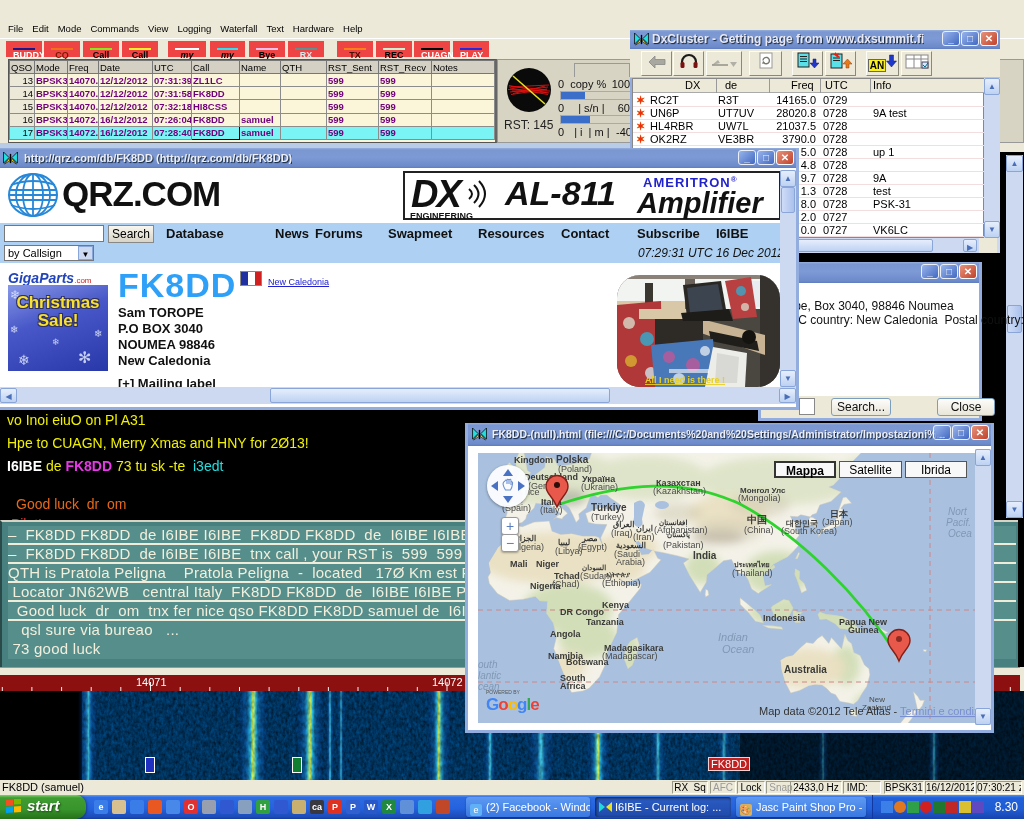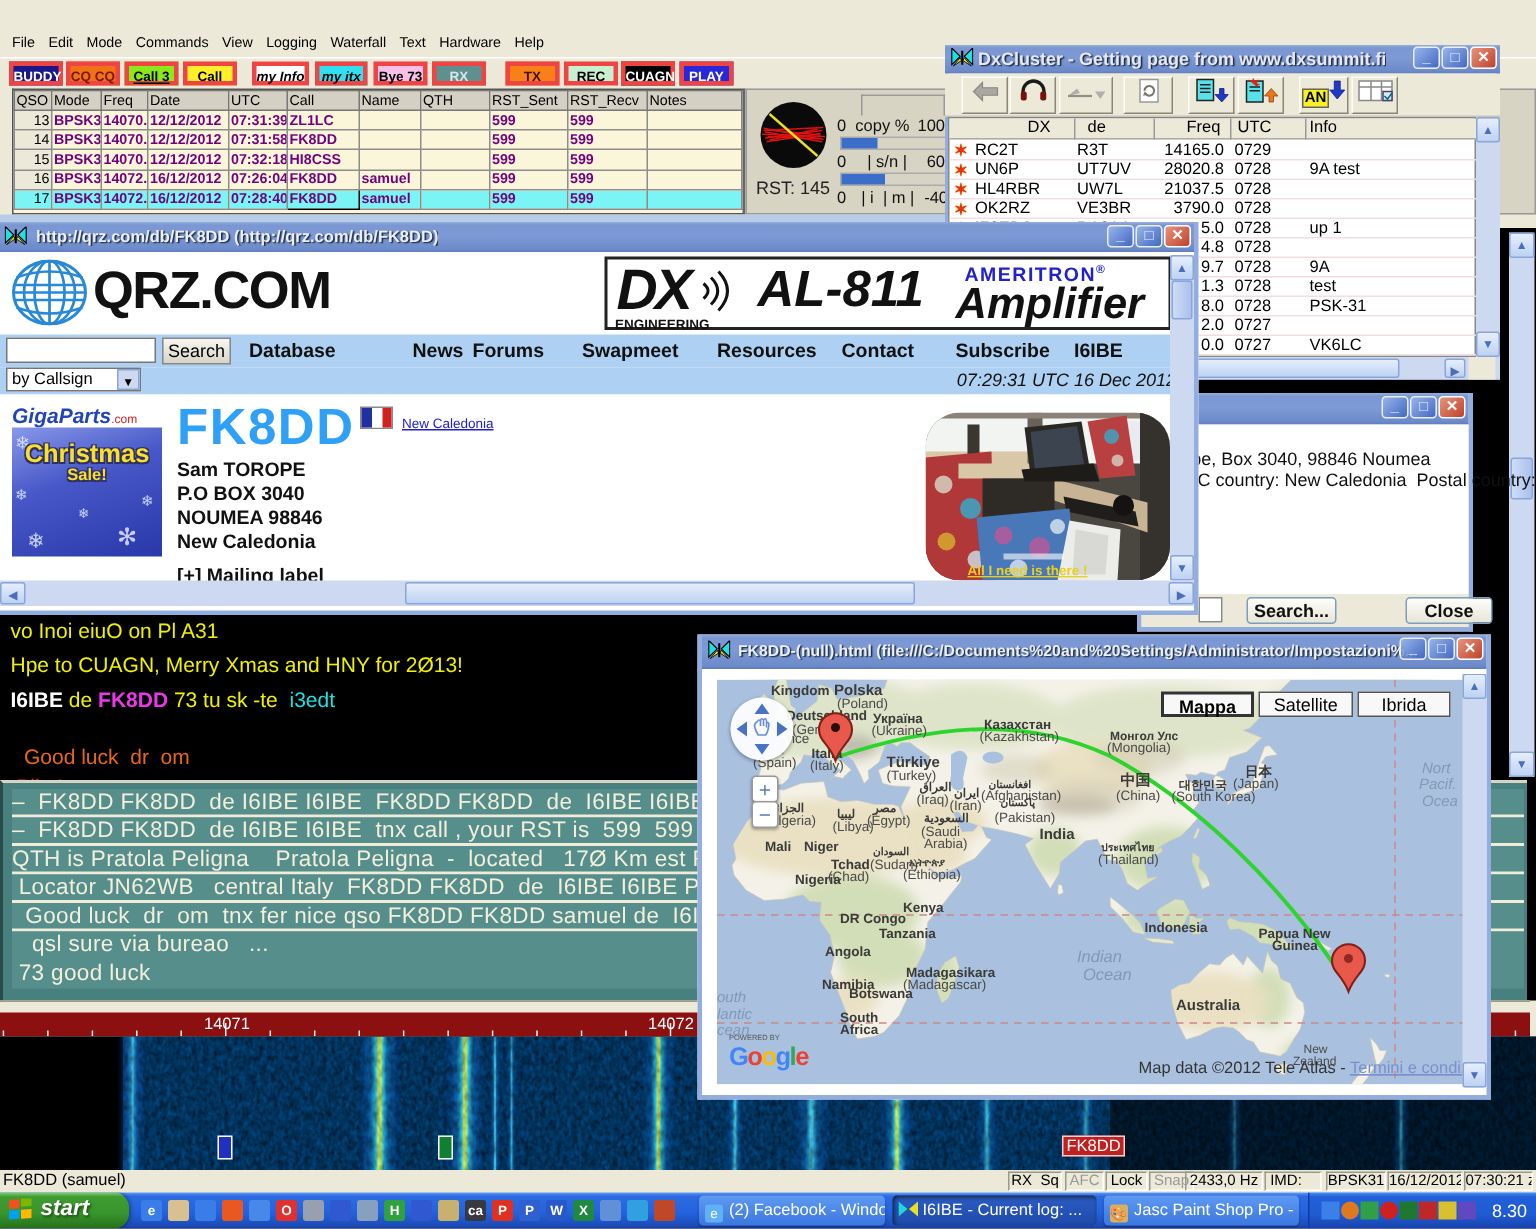--- a/index.html
+++ b/index.html
@@ -6,21 +6,21 @@
 html,body { width:1024px; height:819px; overflow:hidden; font-family:"Liberation Sans",sans-serif; }
 body { position:relative; background:#000; }
 .abs { position:absolute; }
 .titlebar-active { background:linear-gradient(to bottom,#2e6ae4 0%,#1f5de0 8%,#2a66e2 40%,#1b52cc 85%,#1241a8 100%); }
 .titlebar-inactive { background:linear-gradient(to bottom,#96aedd 0%,#7b97d2 10%,#7e9ad6 45%,#6d8ac9 90%,#5f7cc0 100%); }
 .ttext { color:#fff; font-weight:bold; font-size:12px; text-shadow:1px 1px 1px #123; white-space:nowrap; overflow:hidden; }
 .xpbtn { width:18px; height:15px; border-radius:3px; border:1px solid #fff; display:inline-block; margin-left:1px; vertical-align:top; }
 .btn-min,.btn-max { background:linear-gradient(135deg,#9db9ef,#3a62c0); }
 .btn-close { background:linear-gradient(135deg,#e8937c,#c0422a); }
 .xpbtn span { color:#fff; font-size:10px; font-weight:bold; display:block; text-align:center; line-height:13px; }
-.mwbtn { position:absolute; top:2px; height:16px; width:36px; font-size:9px; font-weight:bold; text-align:center; line-height:15px; border:3px solid #ef4444; }
+.mwbtn { position:absolute; top:2px; height:16px; width:36px; font-size:9px; font-weight:bold; text-align:center; line-height:15px; border:7px solid #ef4444; }
 #logtable { border-collapse:collapse; width:100%; font-size:9.5px; table-layout:fixed; }
 #logtable td { border:1px solid #8c8c8c; padding:0 1px; height:13.2px; color:#70007c; font-weight:bold; white-space:nowrap; overflow:hidden; }
 #logtable tr.hd td { background:#d4d0c4; color:#000; height:13px; border:1px solid #777; font-weight:normal; }
 #logtable td.r { text-align:right; color:#000; background:#ece9d8; font-weight:normal;}
 #logtable tr.cy td { background:#7af4f4; }
 #logtable tr:not(.hd):not(.cy) td:not(.r) { background:#fbf6d9; }
 .gl { font-size:11px; color:#111; }
 .gbar { width:90px; height:9px; border:1px solid #aaa; background:#d8d4c4; }
 .gbar i { display:block; height:7px; background:#3a6ec8; }
 .txl { position:absolute; left:6px; width:1008px; height:19px; white-space:nowrap; overflow:hidden; background:#568e8c; border-bottom:2px solid #efecd9; letter-spacing:0.25px; }
@@ -339,21 +339,21 @@
 <div class="abs" id="dialog-win" style="left:758px;top:262px;width:224px;height:159px;background:#ece9d8;border:3px solid #93aede;border-top:none;">
   <div class="abs titlebar-inactive" style="left:0;top:0;width:218px;height:21px;">
     <div class="abs" style="right:2px;top:2px;">
       <div class="xpbtn btn-min" style="opacity:.85;"><span>_</span></div><div class="xpbtn btn-max" style="opacity:.85;"><span>□</span></div><div class="xpbtn btn-close"><span>✕</span></div>
     </div>
   </div>
   <div class="abs" style="left:0;top:21px;width:218px;height:113px;background:#fff;font-size:12px;color:#111;">
     <div class="abs" style="left:-34px;top:16px;white-space:nowrap;">Samuel Torope, Box 3040, 98846 Noumea</div>
     <div class="abs" style="left:12px;top:30px;white-space:nowrap;">DXCC country: New Caledonia&nbsp; Postal country:</div>
   </div>
-  <div class="abs" style="left:0;top:134px;width:218px;height:22px;background:#ece9d8;font-weight:bold;">
+  <div class="abs" style="left:0;top:134px;width:218px;height:22px;background:#ece9d8;">
     <div class="abs" style="left:38px;top:2px;width:16px;height:17px;background:#fff;border:1px solid #888;"></div>
     <div class="dlgbtn" style="left:70px;width:60px;">Search...</div>
     <div class="dlgbtn" style="left:176px;width:58px;">Close</div>
   </div>
 </div>
 
 <div class="abs" id="dxcluster" style="left:630px;top:30px;width:370px;height:223px;background:#ece9d8;border:3px solid #93aede;border-top:none;">
   <div class="abs titlebar-inactive" style="left:-3px;top:0;width:370px;height:19px;">
     <div class="abs bfly" style="left:4px;top:2px;"><svg width="15" height="13" viewBox="0 0 15 14">
           <polygon points="0,0 6,6 0,12" fill="#20e0e0" stroke="#000" stroke-width="0.8"></polygon>
@@ -596,21 +596,21 @@
             <text x="2" y="14" font-size="12">❄</text>
             <text x="80" y="20" font-size="9">❄</text>
             <text x="10" y="80" font-size="14">❄</text>
             <text x="70" y="78" font-size="16">✻</text>
             <text x="44" y="60" font-size="9">❄</text>
             <text x="86" y="52" font-size="10">❄</text>
             <text x="2" y="48" font-size="10">❄</text>
           </g>
         </svg>
       <div class="abs" style="left:0;top:8px;width:100px;text-align:center;font-size:17px;font-weight:bold;color:#f8e030;text-shadow:1px 1px 0 #303060, -1px -1px 0 #303060, 1px -1px 0 #303060, -1px 1px 0 #303060;">Christmas</div>
-      <div class="abs" style="left:0;top:26px;width:100px;text-align:center;font-size:11px;font-weight:bold;color:#f8e030;text-shadow:1px 1px 0 #303060, -1px -1px 0 #303060, 1px -1px 0 #303060, -1px 1px 0 #303060;">Sale!</div>
+      <div class="abs" style="left:0;top:26px;width:100px;text-align:center;font-size:17px;font-weight:bold;color:#f8e030;text-shadow:1px 1px 0 #303060, -1px -1px 0 #303060, 1px -1px 0 #303060, -1px 1px 0 #303060;">Sale!</div>
     </div>
     <div class="abs" style="left:118px;top:3px;font-size:34px;font-weight:bold;color:#2fa0f8;letter-spacing:1px;">FK8DD</div>
     <div class="abs" style="left:240px;top:8px;width:22px;height:15px;border:1px solid #888;">
         <i class="abs" style="left:0;top:0;width:7px;height:13px;background:#2030a0;"></i>
         <i class="abs" style="left:7px;top:0;width:7px;height:13px;background:#fff;"></i>
         <i class="abs" style="left:14px;top:0;width:6px;height:13px;background:#d02020;"></i>
       </div>
     <div class="abs" style="left:268px;top:14px;font-size:9px;color:#2020d0;text-decoration:underline;">New Caledonia</div>
     <div class="abs" style="left:118px;top:42px;font-size:13px;font-weight:bold;color:#111;line-height:16px;">Sam TOROPE<br>P.O BOX 3040<br>NOUMEA 98846<br>New Caledonia</div>
     <div class="abs" style="left:118px;top:113px;font-size:13px;font-weight:bold;color:#111;">[+] Mailing label</div>

